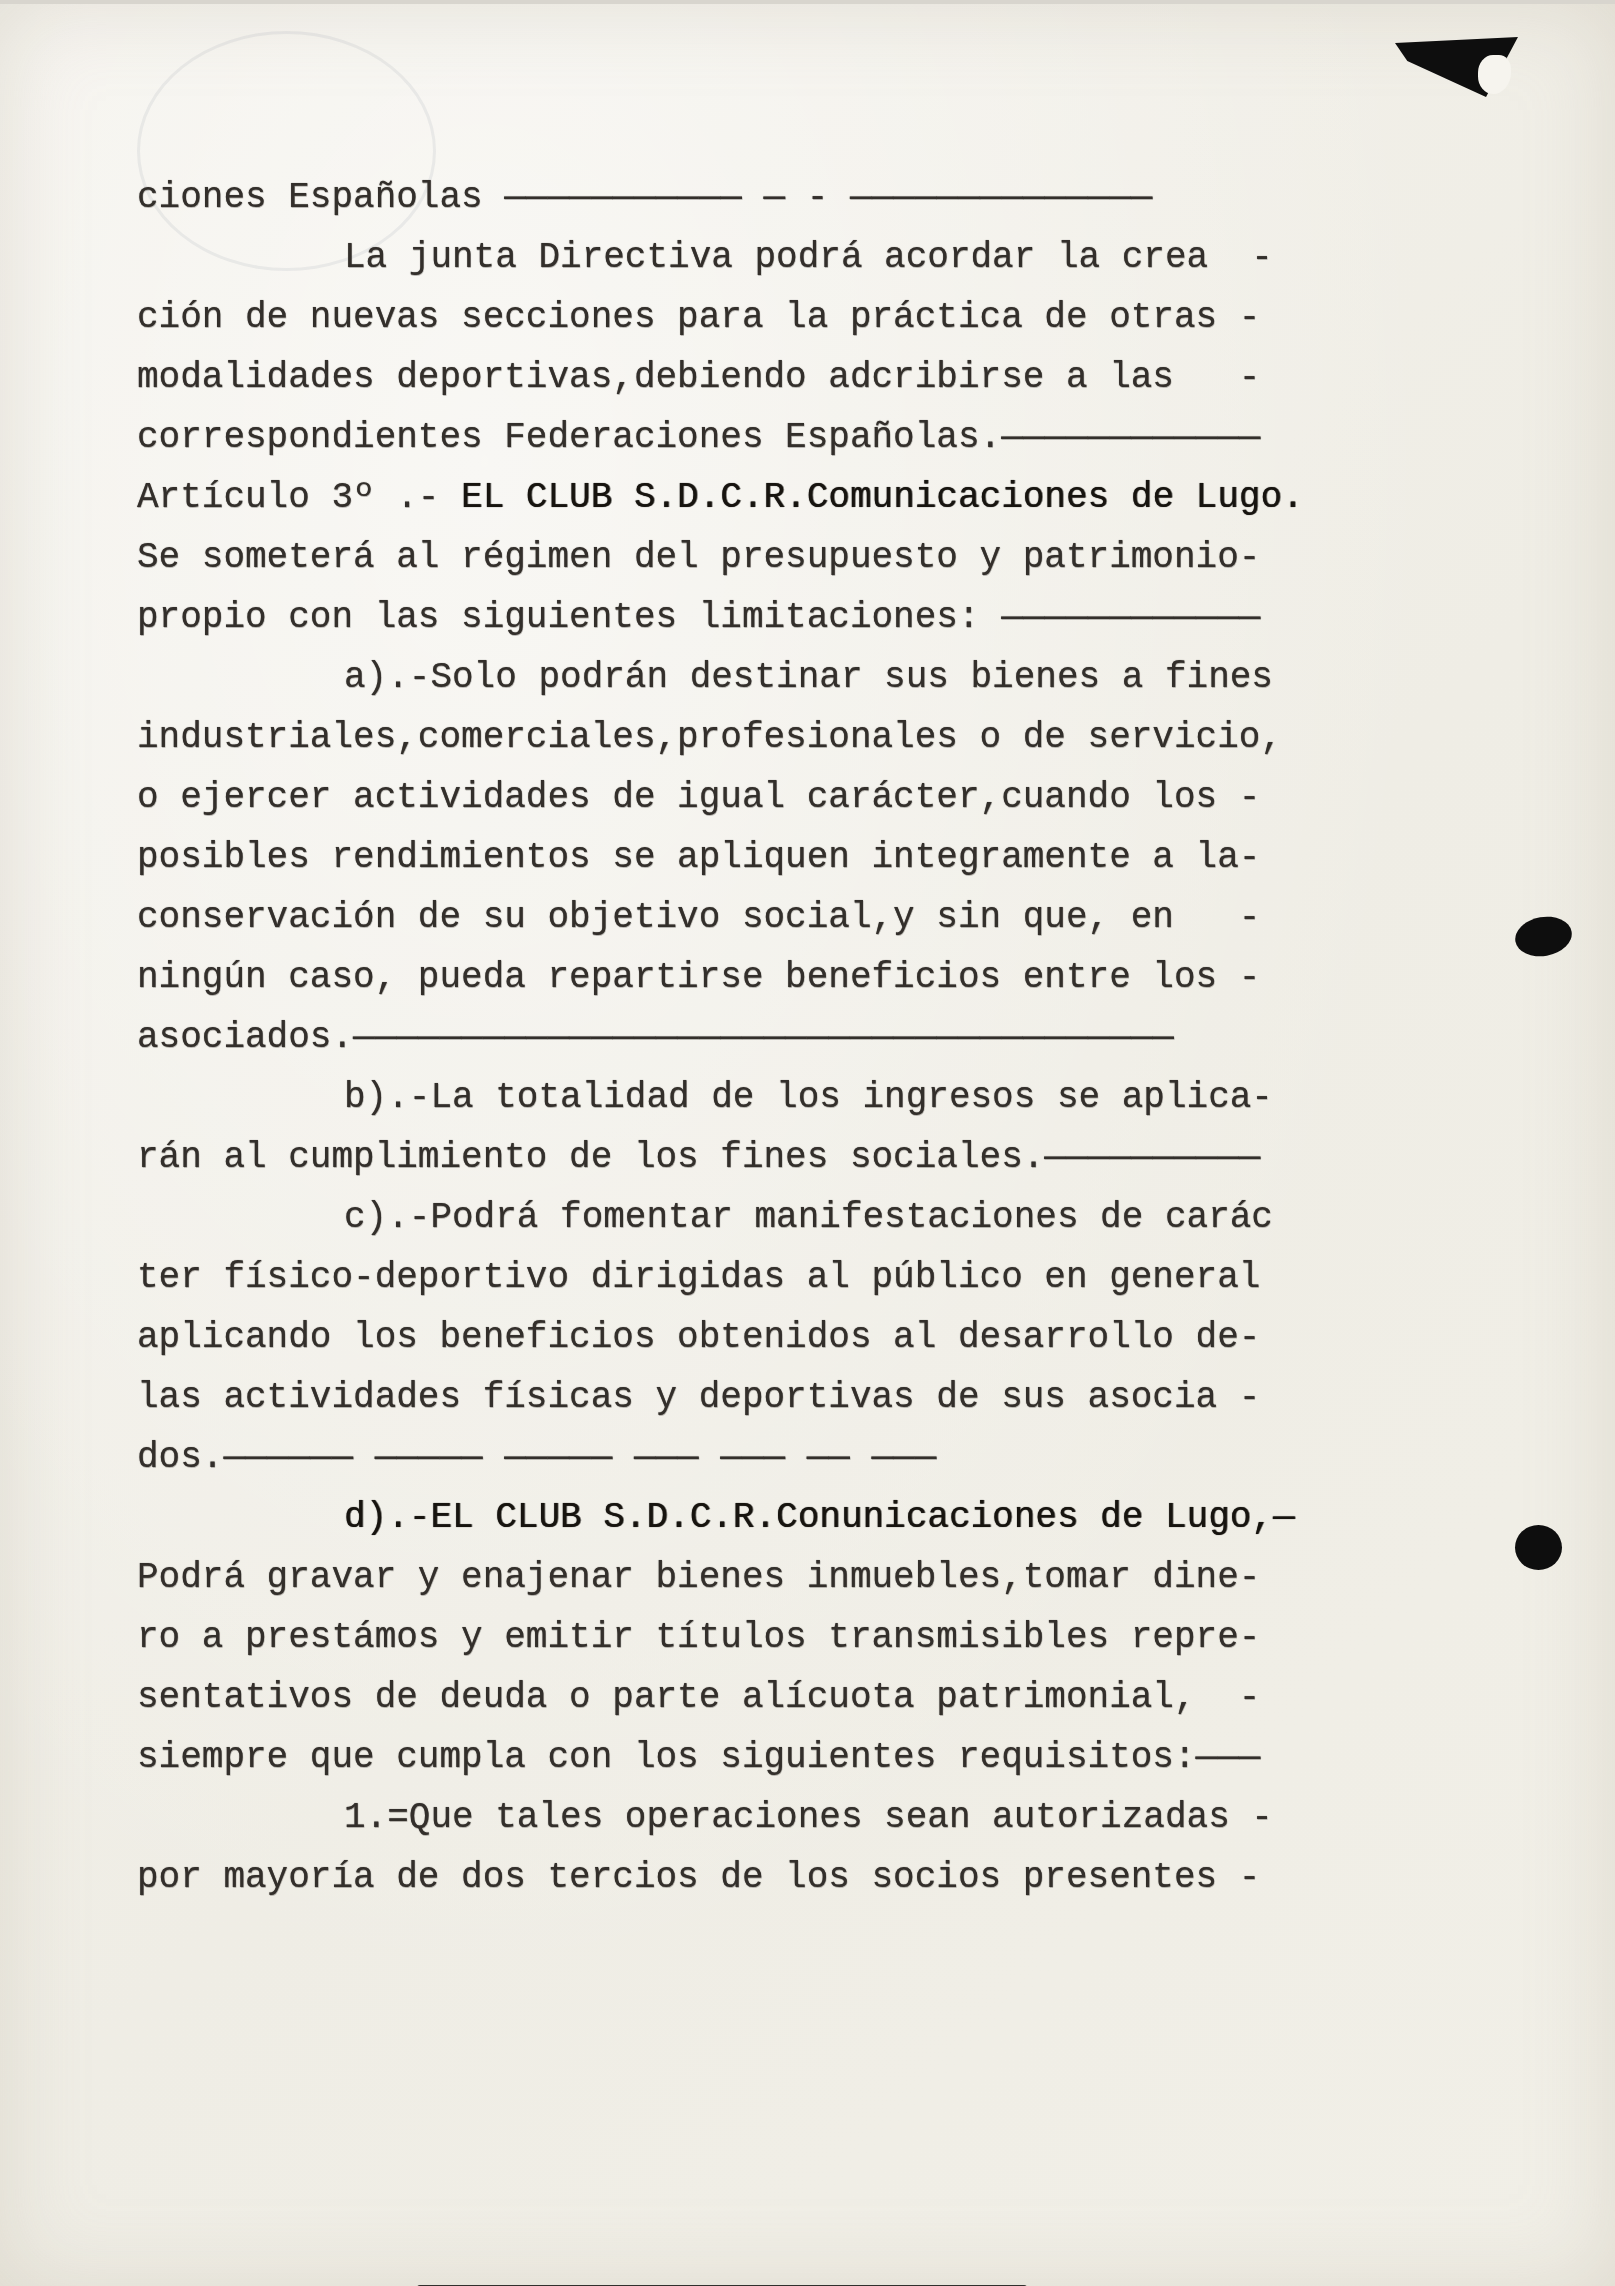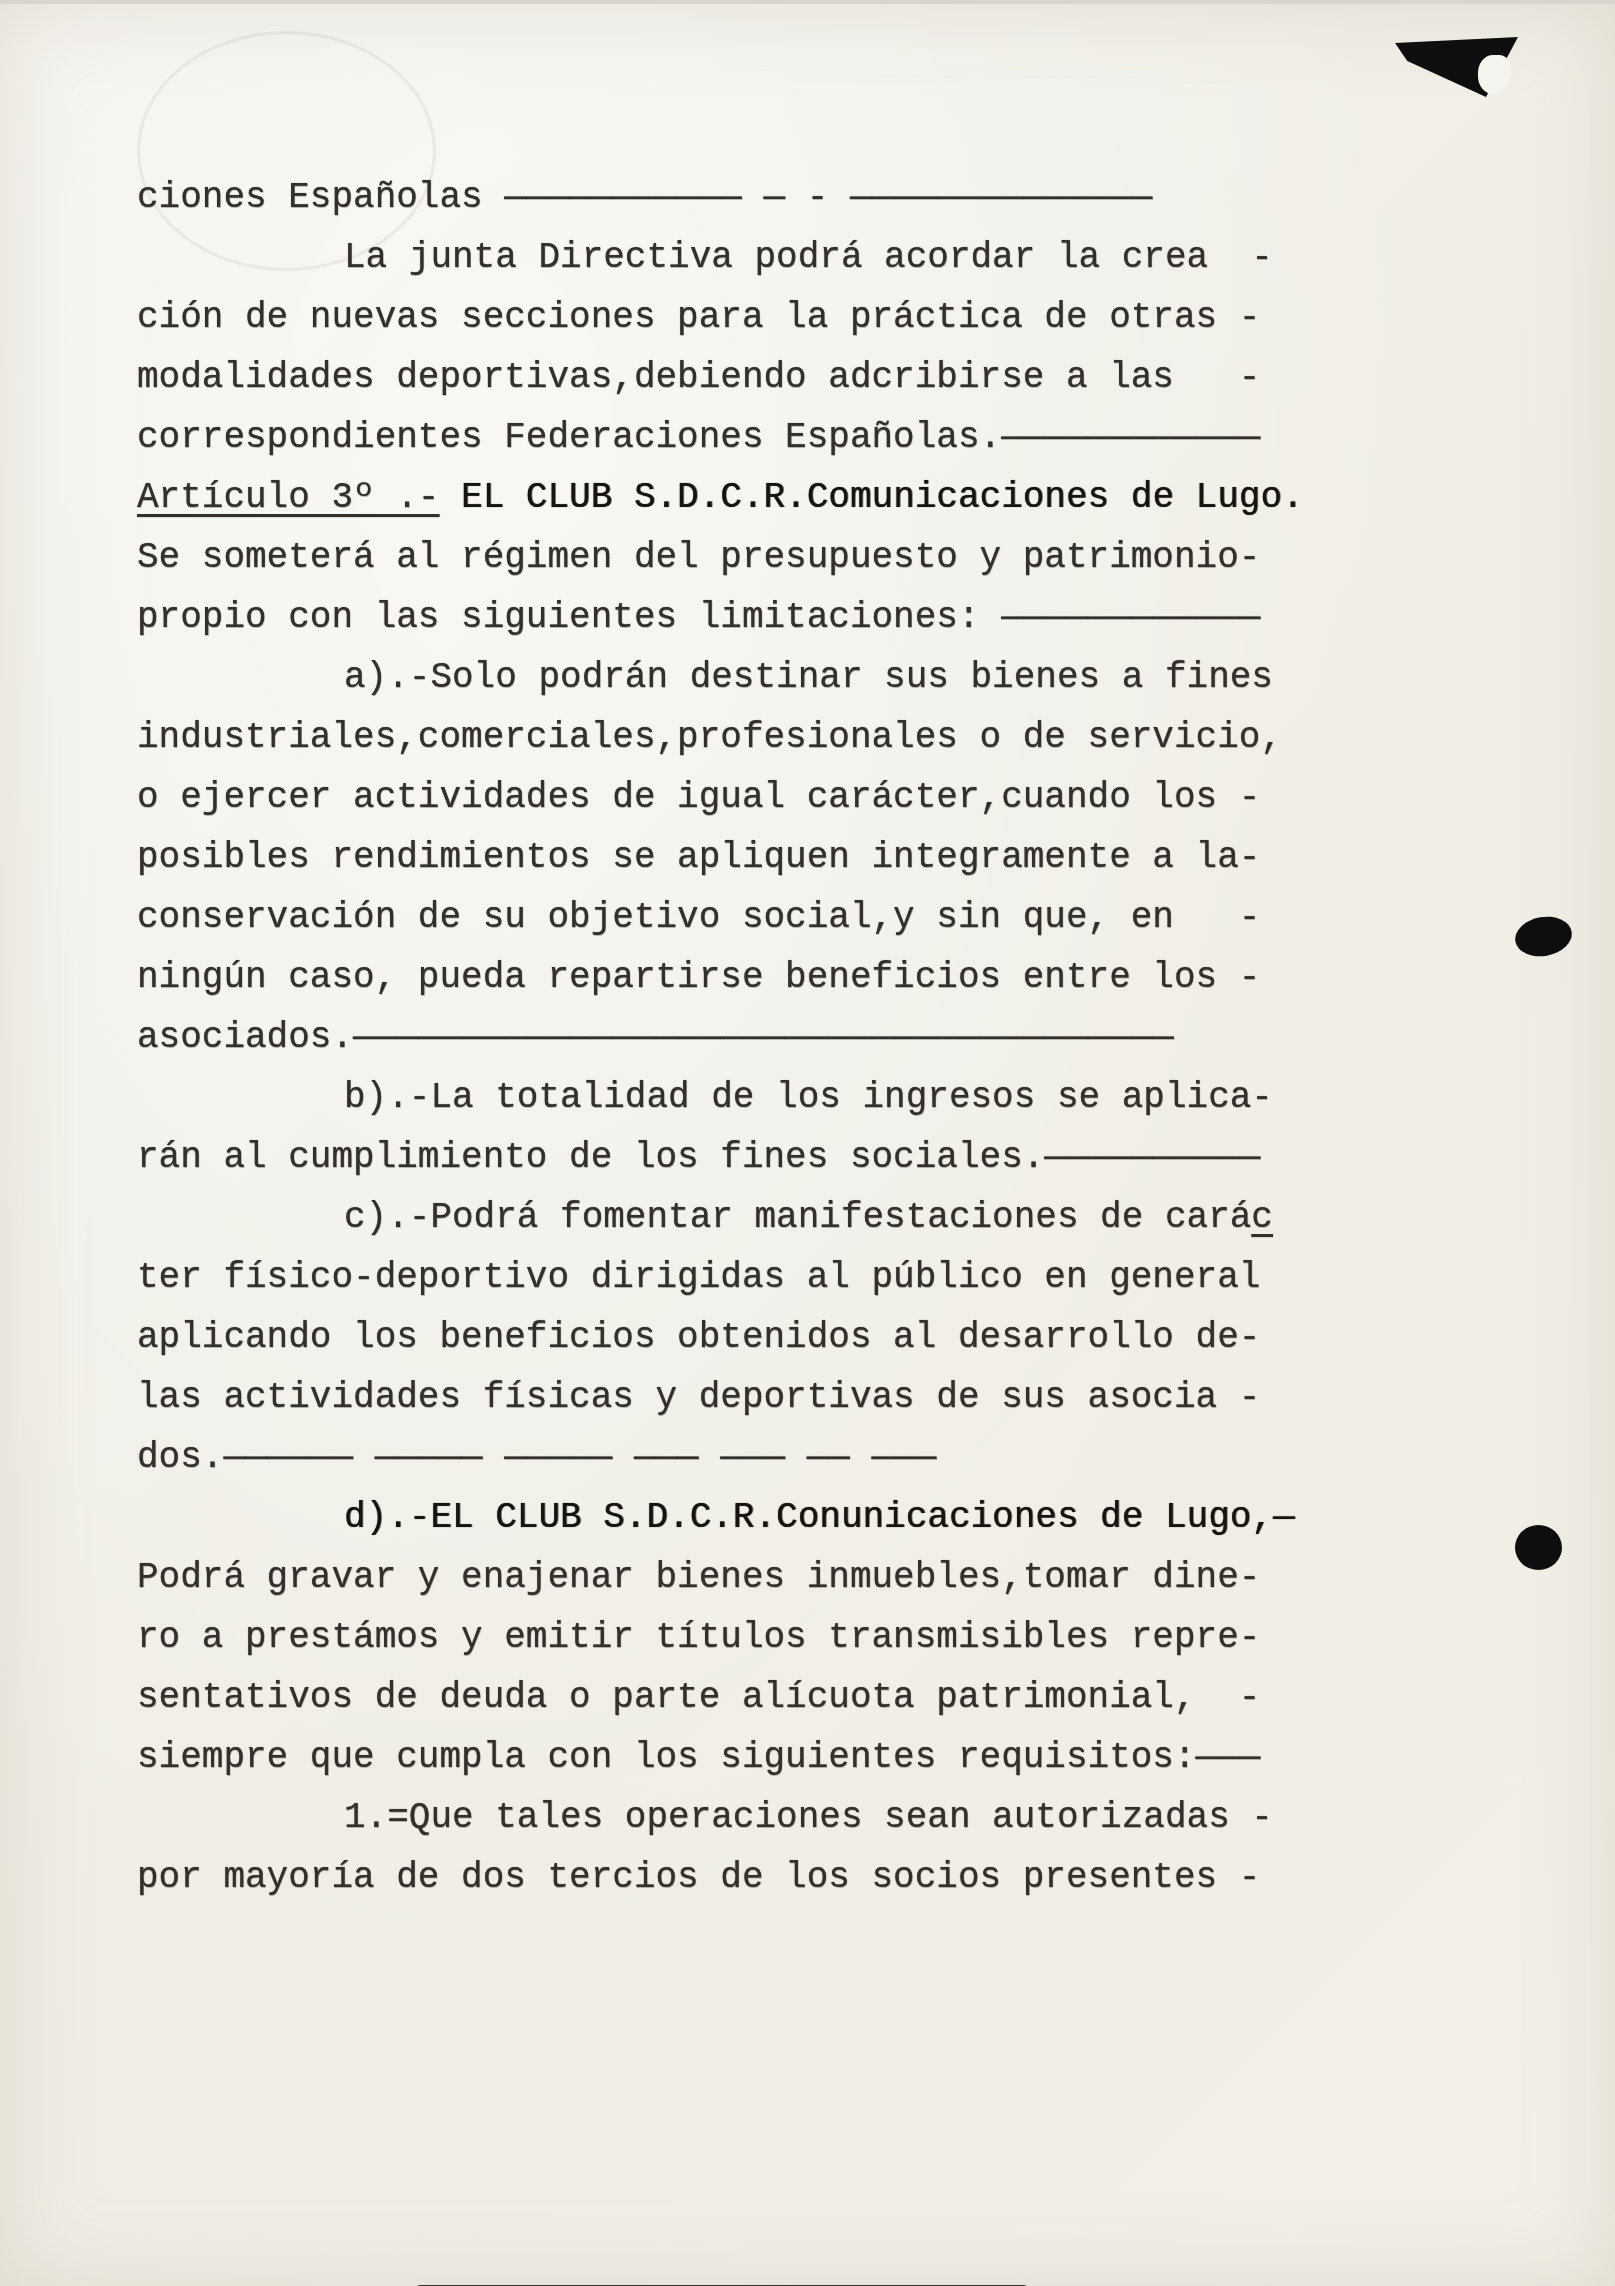--- a/index.html
+++ b/index.html
@@ -32,21 +32,20 @@
     white-space: pre;
   }
   .line { height: 60px; }
   .line.indent { padding-left: 207px; }
   .bold {
     font-weight: normal;
     color: var(--ink-bold, #17140f);
     text-shadow: 0 0 1px rgba(10,8,5,0.8), 1px 0 0 rgba(10,8,5,0.45);
   }
   .underline {
-    text-decoration: underline;
     text-decoration-thickness: 2.9px;
     text-underline-offset: 6.8px;
   }
   .corner-fold {
     position: absolute;
     left: 1395px;
     top: 33px;
     width: 123px;
     height: 60px;
     background: var(--mark, #0e0e0e);

